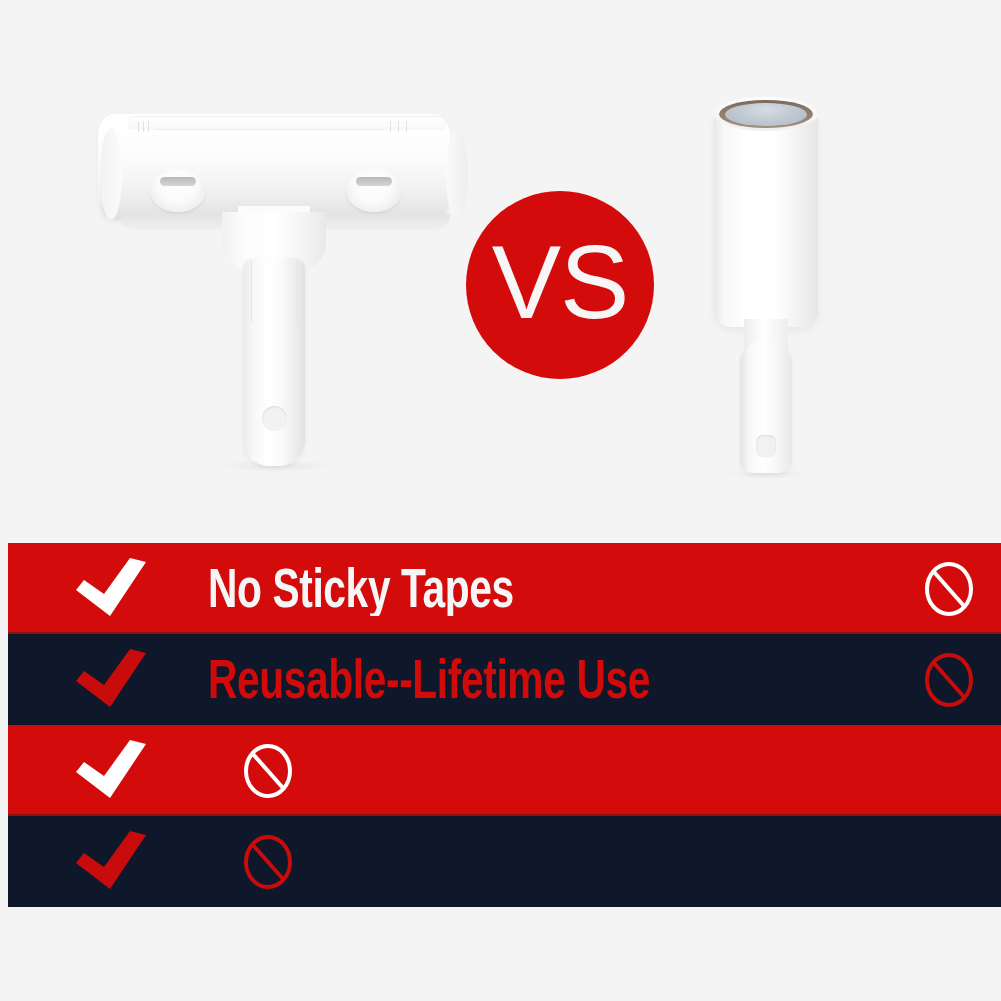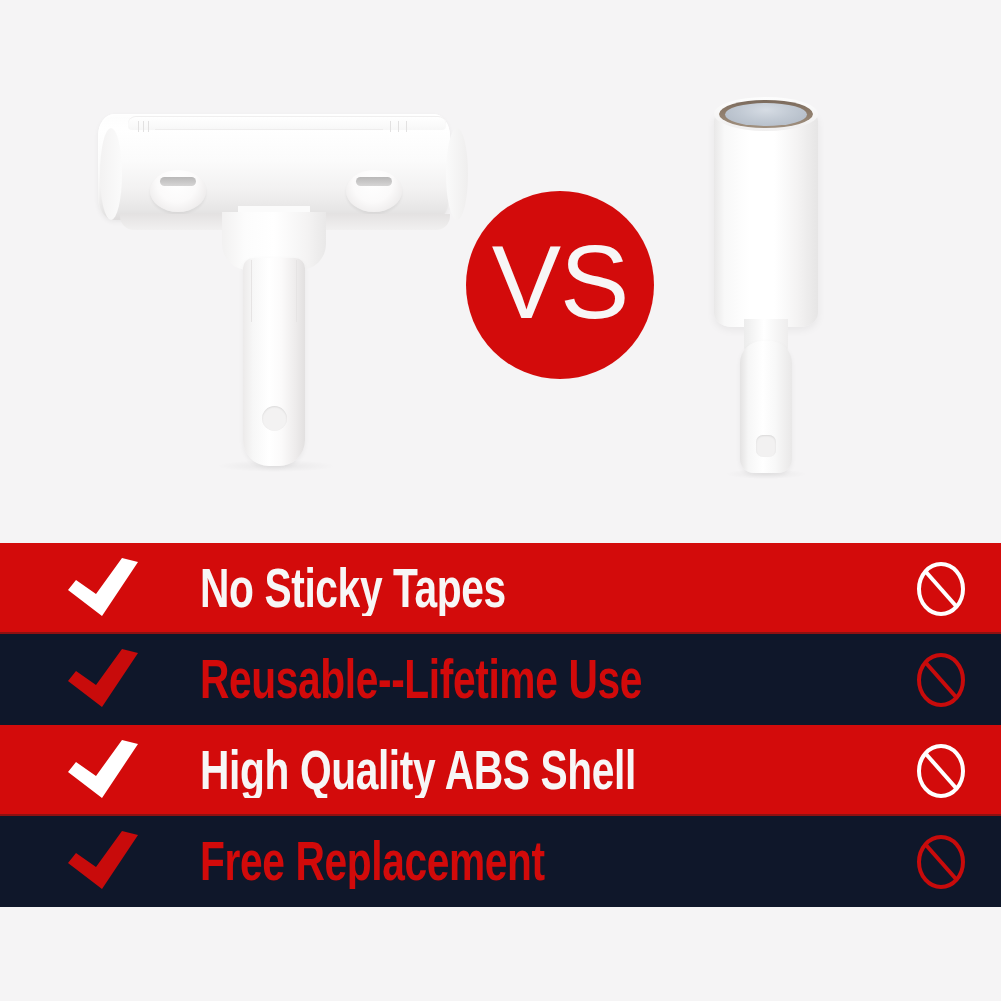--- a/index.html
+++ b/index.html
@@ -246,21 +246,21 @@
     position: absolute;
     left: 20px; top: 374px;
     width: 80px; height: 10px;
     border-radius: 50%;
     background: radial-gradient(ellipse, rgba(0,0,0,0.05), rgba(0,0,0,0) 72%);
   }
 
   
   .features {
     position: absolute;
-    left: 0; top: 543px;
+    left: 8px; top: 543px;
     width: 871px;
     height: 458px;
   }
   .feature-row {
     position: relative;
     width: 1001px;
     height: 91px;
     display: flex;
     align-items: center;
   }
@@ -408,40 +408,34 @@
         </svg>
       </div>
     </div>
 
     <div class="feature-row red">
       <div class="check-cell">
         <svg width="74" height="66" viewBox="0 0 74 66" aria-hidden="true">
           <path d="M2 34 L10 24 L30 38 L56 2 L72 6 L36 60 Z" fill="#FFFFFF"></path>
         </svg>
       </div>
-      <div class="label-cell">
-        <span class="feature-label">High Quality ABS Shell</span>
-      </div>
       <div class="ban-cell">
         <svg width="52" height="58" viewBox="0 0 52 58" aria-hidden="true">
           <ellipse cx="26" cy="29" rx="22" ry="25" fill="none" stroke="#FFFFFF" stroke-width="4"></ellipse>
           <line x1="11" y1="12" x2="41" y2="46" stroke="#FFFFFF" stroke-width="4"></line>
         </svg>
       </div>
     </div>
 
     <div class="feature-row light">
       <div class="check-cell">
         <svg width="74" height="66" viewBox="0 0 74 66" aria-hidden="true">
           <path d="M2 34 L10 24 L30 38 L56 2 L72 6 L36 60 Z" fill="#C80B0B"></path>
         </svg>
       </div>
-      <div class="label-cell">
-        <span class="feature-label">Free Replacement</span>
-      </div>
       <div class="ban-cell">
         <svg width="52" height="58" viewBox="0 0 52 58" aria-hidden="true">
           <ellipse cx="26" cy="29" rx="22" ry="25" fill="none" stroke="#C80B0B" stroke-width="4"></ellipse>
           <line x1="11" y1="12" x2="41" y2="46" stroke="#C80B0B" stroke-width="4"></line>
         </svg>
       </div>
     </div>
 
 
   </div>

